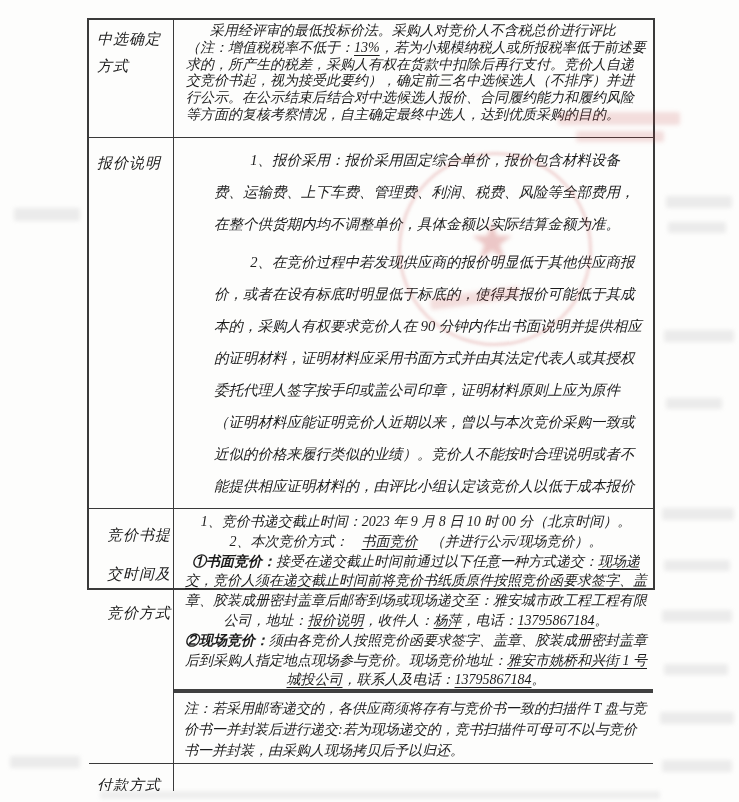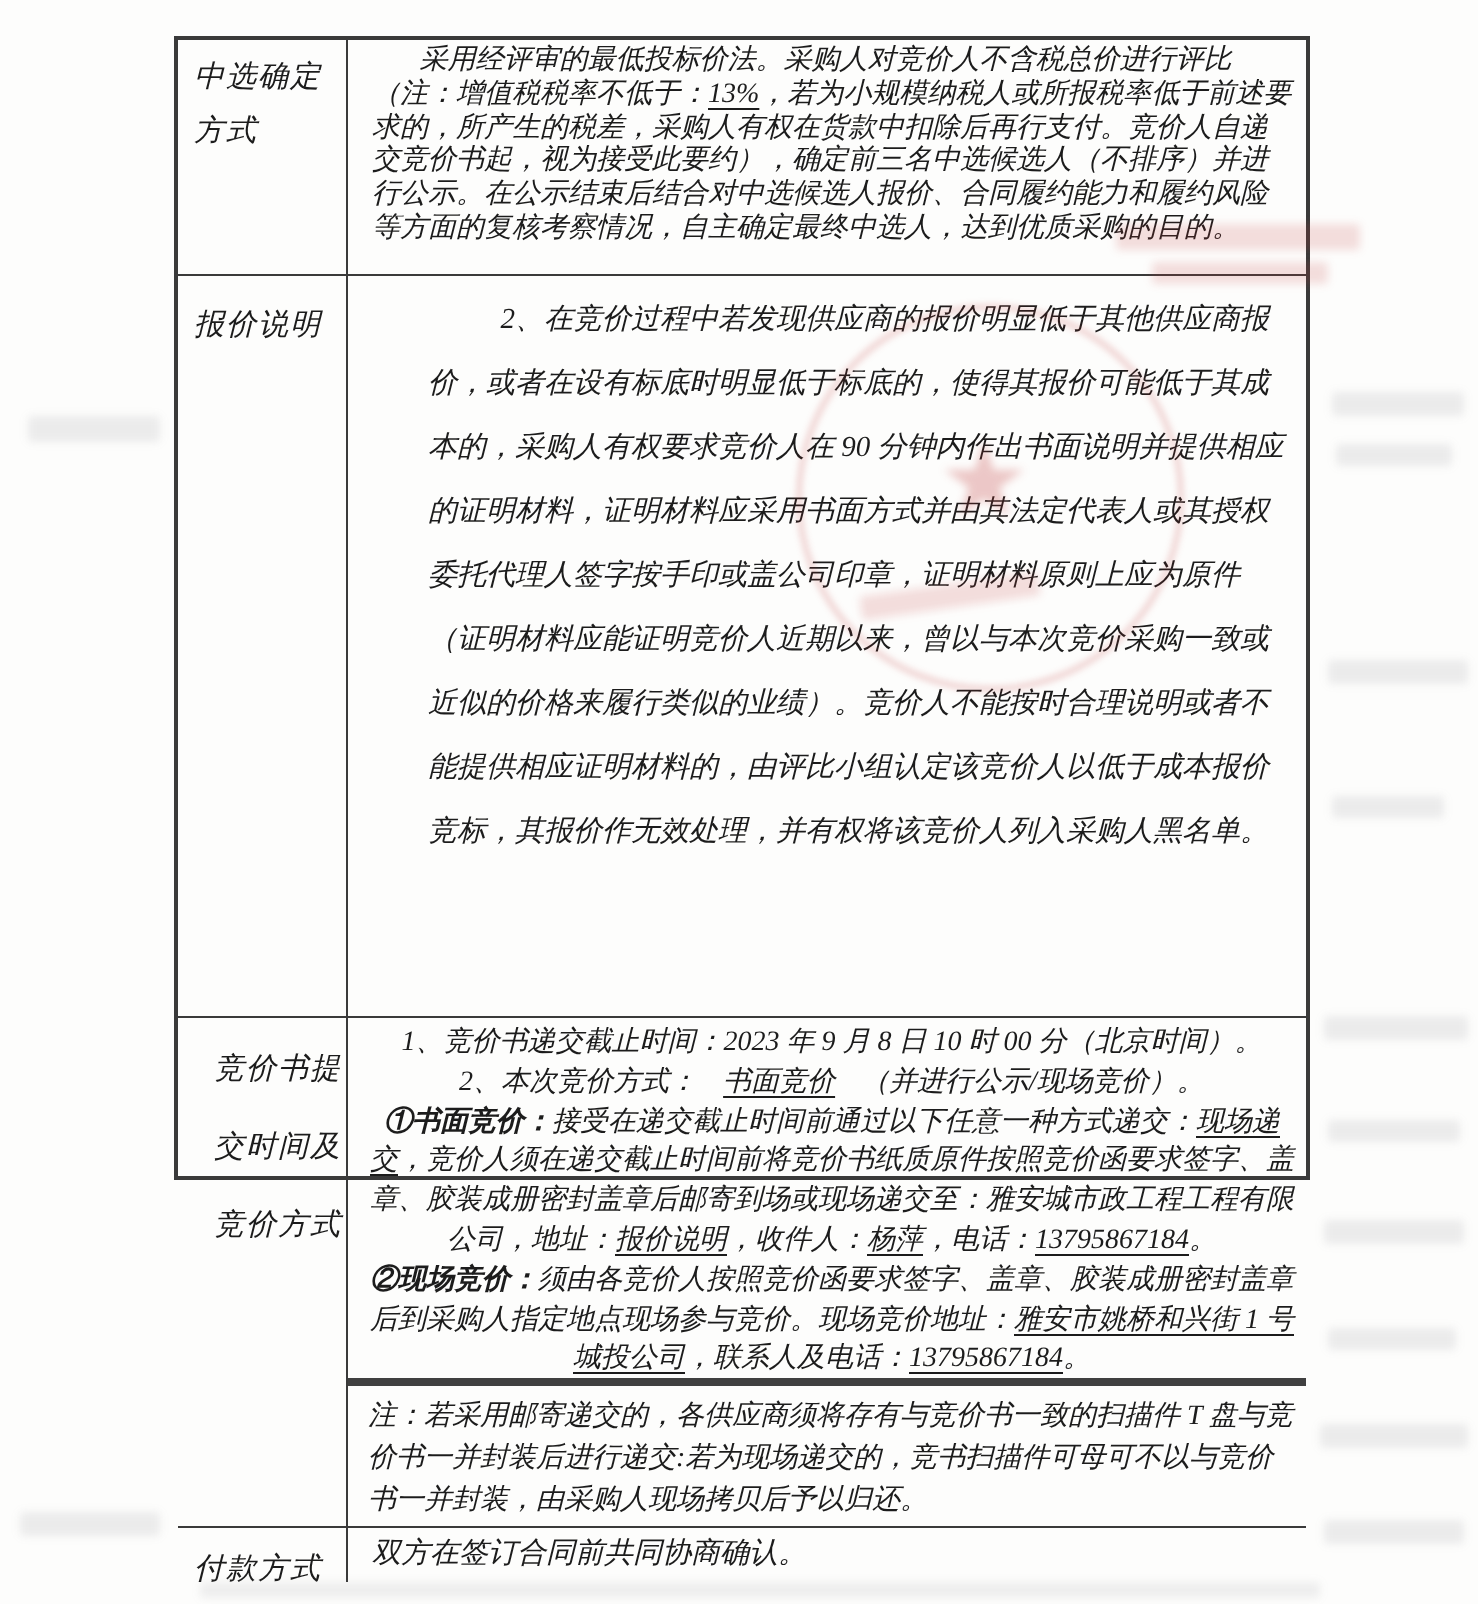--- a/index.html
+++ b/index.html
@@ -93,20 +93,21 @@
     <div class="trow r1h">
       <div class="lcell">中选确定方式</div>
       <div class="ccell r1c">
           <p><span>采用经评审的最低投标价法。采购人对竞价人不含税总价进行评比（注：增值税税率不低于：</span><span class="u">13%</span><span>，若为小规模纳税人或所报税率低于前述要求的，所产生的税差，采购人有权在货款中扣除后再行支付。竞价人自递交竞价书起，视为接受此要约），确定前三名中选候选人（不排序）并进行公示。在公示结束后结合对中选候选人报价、合同履约能力和履约风险等方面的复核考察情况，自主确定最终中选人，达到优质采购的目的。</span></p>
         </div>
     </div>
 
     <div class="trow r2h">
       <div class="lcell r2l">报价说明</div>
       <div class="ccell r2c">
+          <p><span>1、报价采用：报价采用固定综合单价，报价包含材料设备费、运输费、上下车费、管理费、利润、税费、风险等全部费用，在整个供货期内均不调整单价，具体金额以实际结算金额为准。</span></p>
           <p><span>2、在竞价过程中若发现供应商的报价明显低于其他供应商报价，或者在设有标底时明显低于标底的，使得其报价可能低于其成本的，采购人有权要求竞价人在 90 分钟内作出书面说明并提供相应的证明材料，证明材料应采用书面方式并由其法定代表人或其授权委托代理人签字按手印或盖公司印章，证明材料原则上应为原件（证明材料应能证明竞价人近期以来，曾以与本次竞价采购一致或近似的价格来履行类似的业绩）。竞价人不能按时合理说明或者不能提供相应证明材料的，由评比小组认定该竞价人以低于成本报价竞标，其报价作无效处理，并有权将该竞价人列入采购人黑名单。</span></p>
         </div>
     </div>
 
     <div class="trow r3h">
       <div class="lcell r3l">竞价书提交时间及竞价方式</div>
       <div class="stack">
         <div class="ccell r3a">
             <p><span>1、竞价书递交截止时间：2023 年 9 月 8 日 10 时 00 分（北京时间）。</span></p>
             <p><span>2、本次竞价方式：</span><span class="blank">书面竞价</span><span>（并进行公示/现场竞价）。</span></p>
@@ -114,23 +115,20 @@
             <p><span class="b">②现场竞价：</span><span>须由各竞价人按照竞价函要求签字、盖章、胶装成册密封盖章后到采购人指定地点现场参与竞价。现场竞价地址：</span><span class="u">雅安市姚桥和兴街 1 号城投公司</span><span>，联系人及电话：</span><span class="u">13795867184</span><span>。</span></p>
           </div>
         <div class="ccell r3b">
             <p><span>注：若采用邮寄递交的，各供应商须将存有与竞价书一致的扫描件 T 盘与竞价书一并封装后进行递交:若为现场递交的，竞书扫描件可母可不以与竞价书一并封装，由采购人现场拷贝后予以归还。</span></p>
           </div>
       </div>
     </div>
 
     <div class="trow r4h">
       <div class="lcell r4l">付款方式</div>
-      <div class="ccell r4c">
-          <p><span>双方在签订合同前共同协商确认。</span></p>
-        </div>
     </div>
 
   </div>
 
   <div class="stamp-ring"></div>
   <div class="stamp-star">★</div>
   <div class="stamp-frag sf1"></div>
   <div class="stamp-frag sf2"></div>
   <div class="stamp-frag sf3"></div>
 

